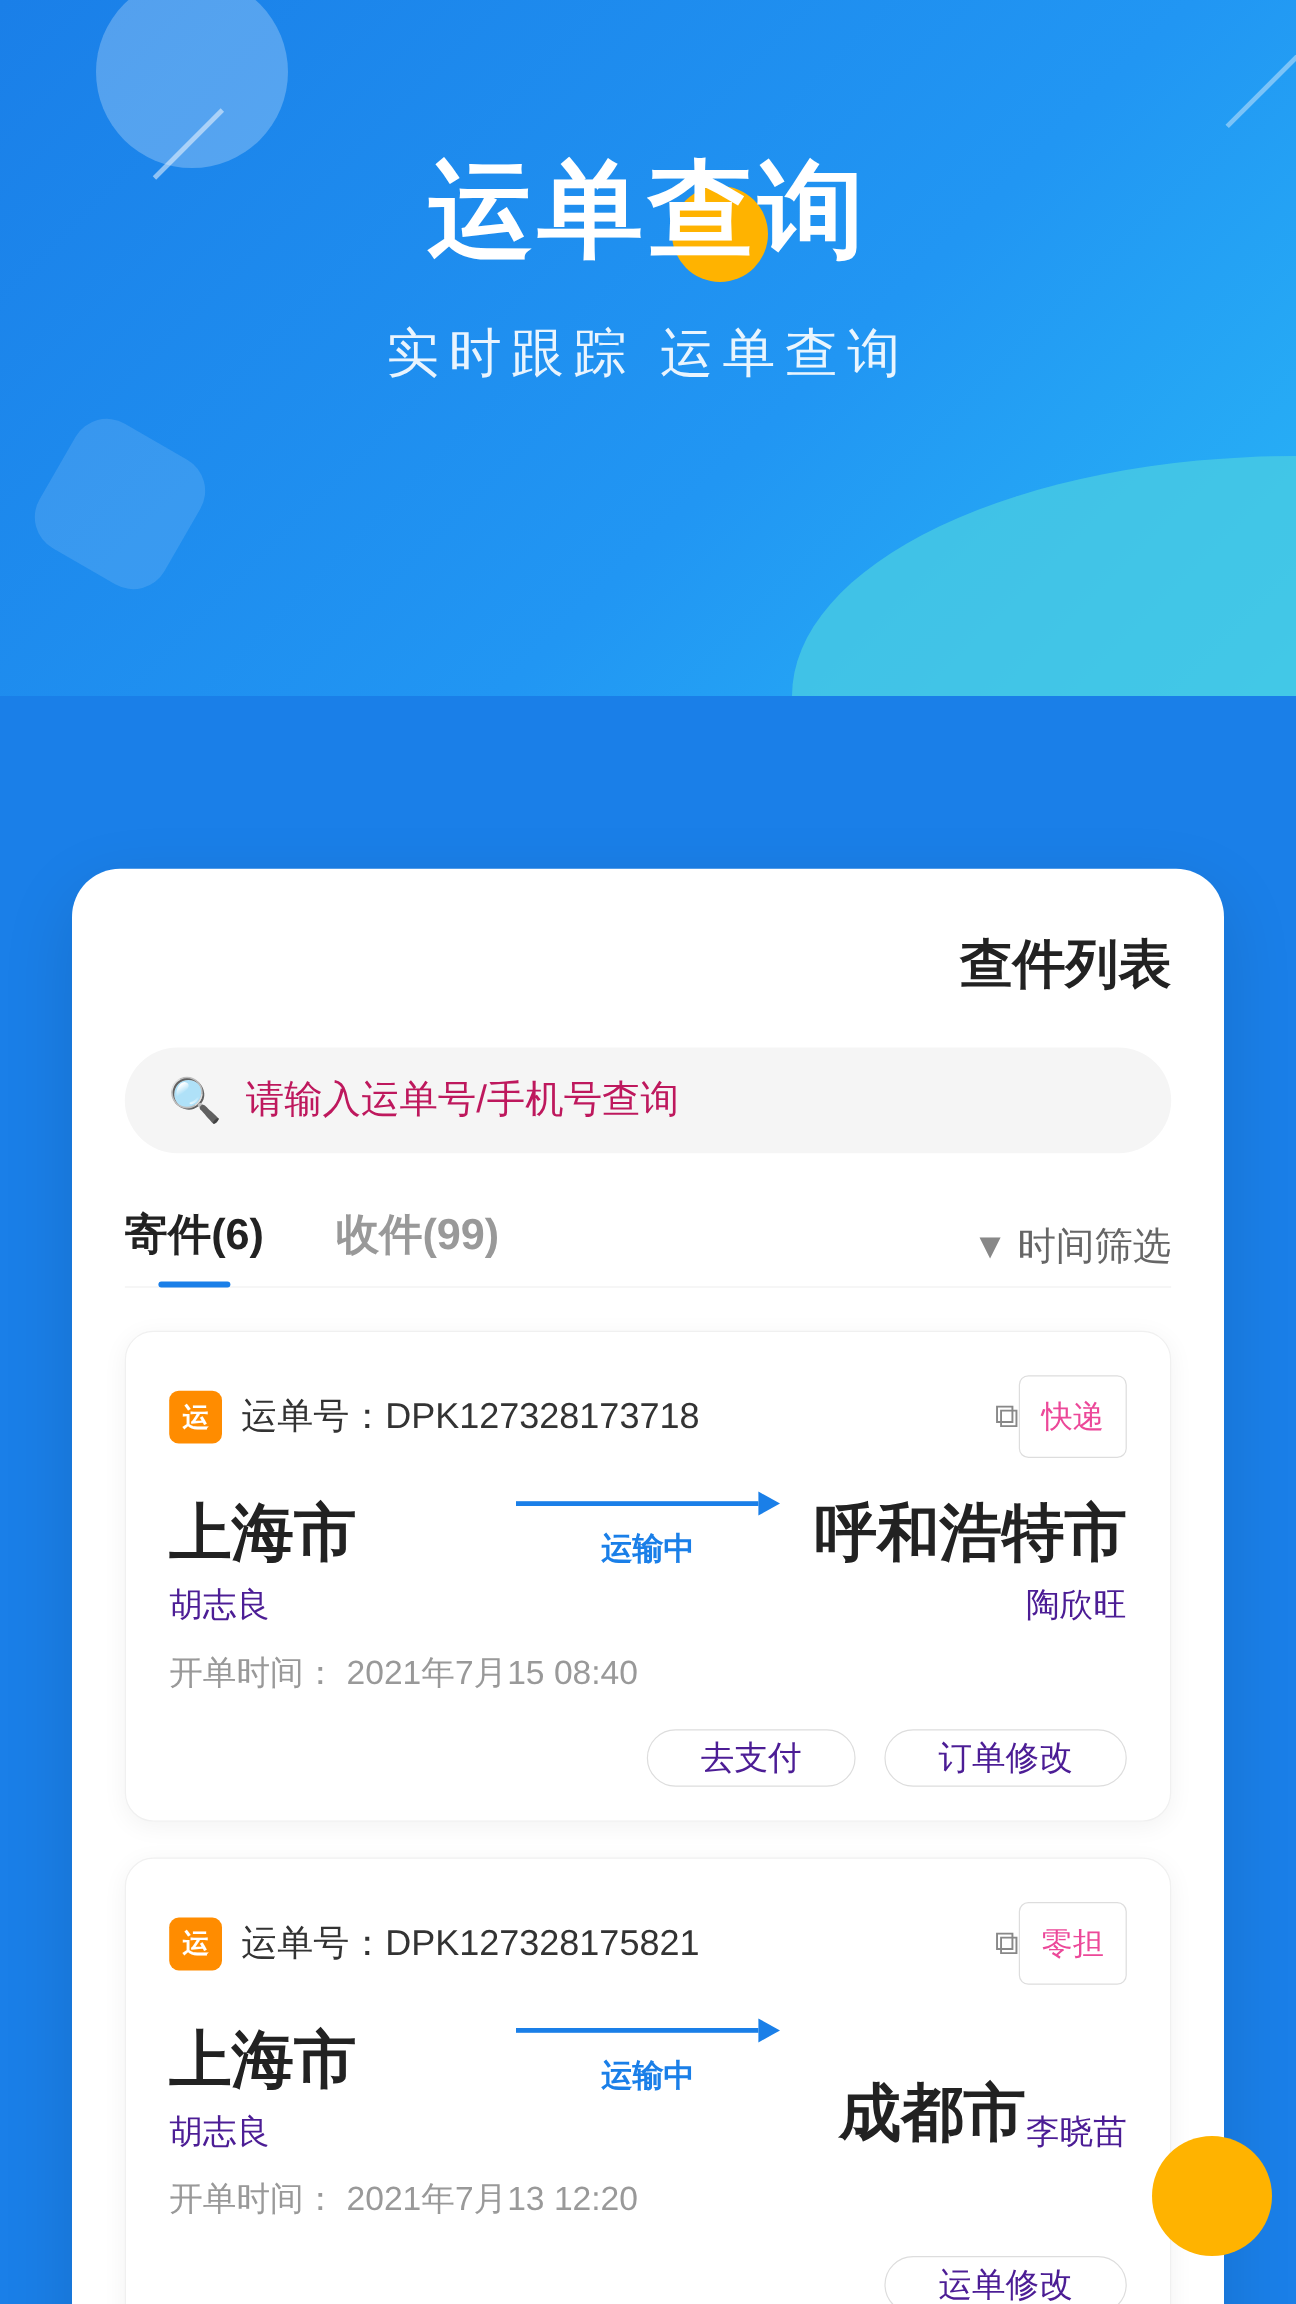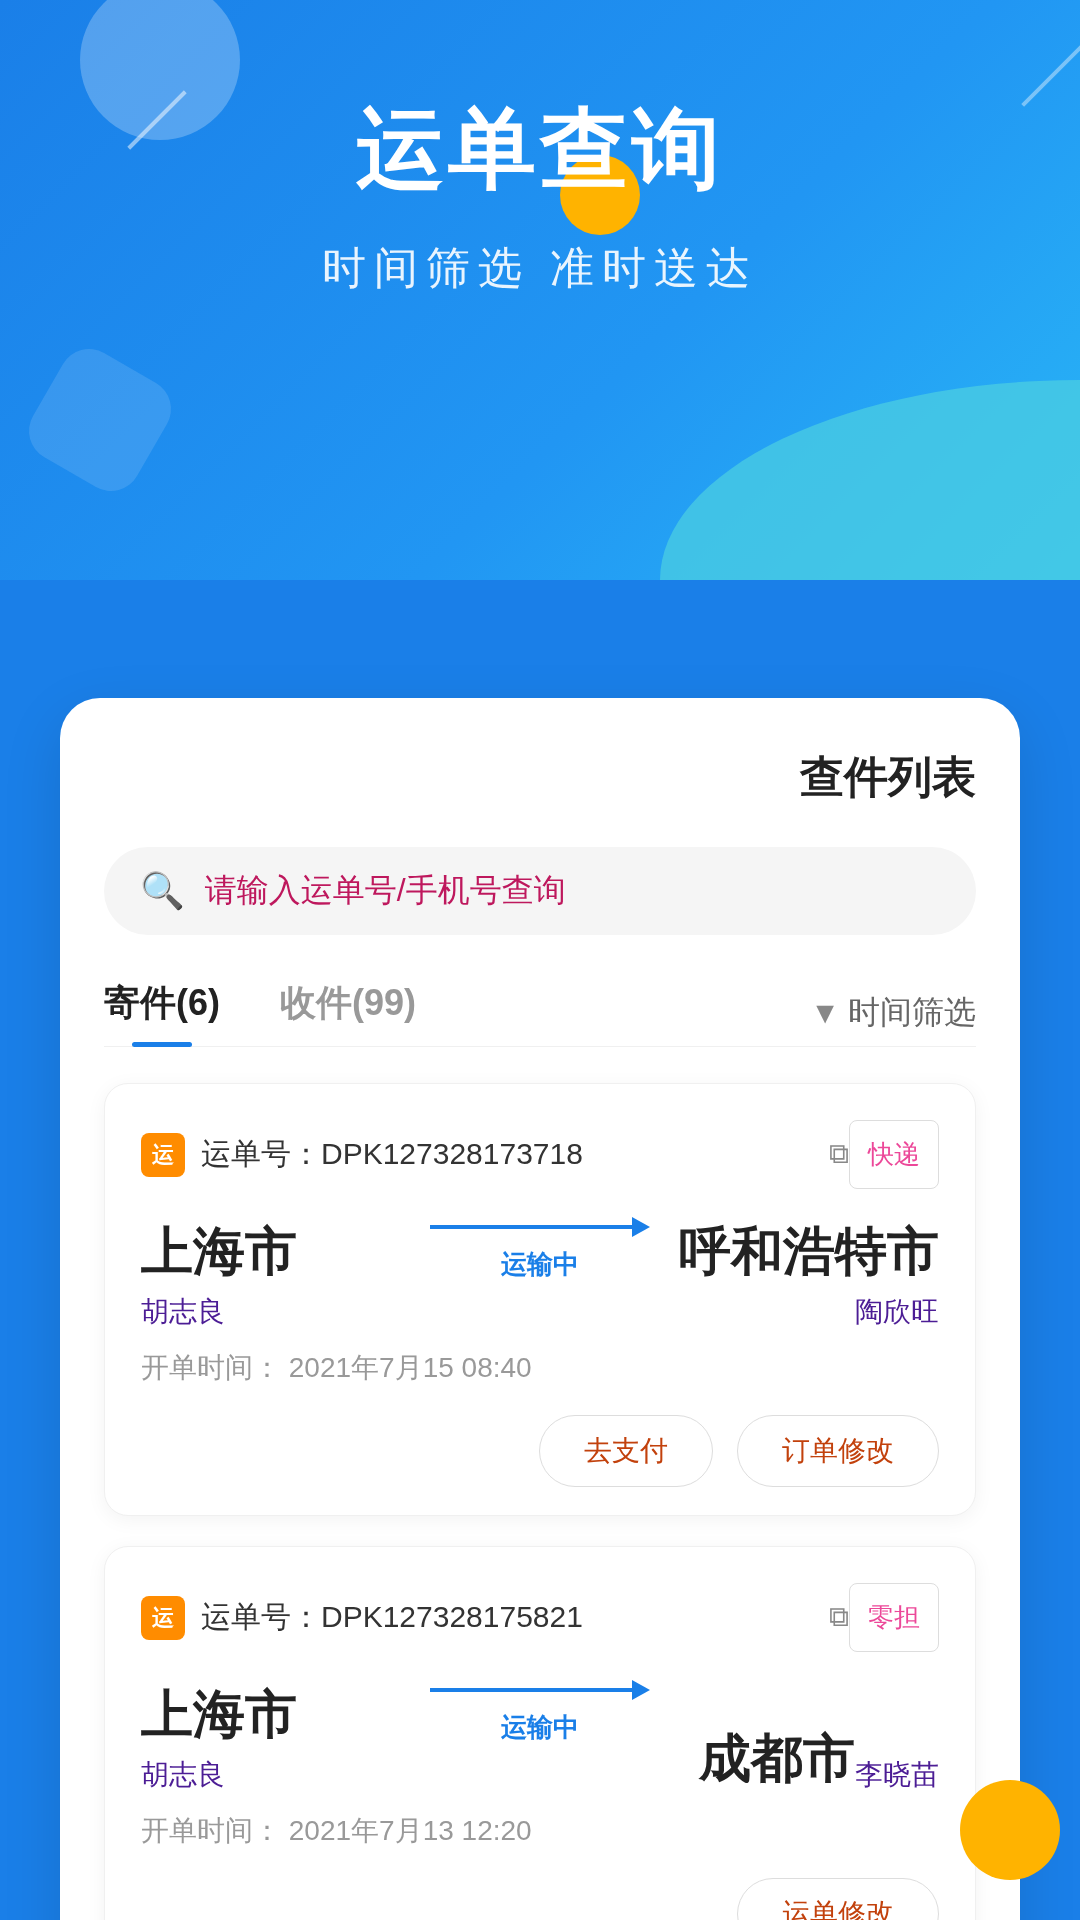--- a/index.html
+++ b/index.html
@@ -71,21 +71,21 @@
       width: 80px; height: 80px;
       background: #ffb300;
       border-radius: 50%;
       z-index: 2;
     }
 
     .hero-content {
       position: relative;
       z-index: 3;
       text-align: center;
-      padding-top: 90px;
+      padding-top: 116px;
     }
 
     .hero-title {
       font-size: 88px;
       font-weight: 700;
       color: #fff;
       letter-spacing: 4px;
       margin-bottom: 30px;
     }
 
@@ -306,23 +306,23 @@
     
     .action-row {
       display: flex;
       justify-content: flex-end;
       gap: 24px;
     }
 
     .action-btn {
       border: 1px solid #ddd;
       border-radius: 50px;
-      padding: 16px 44px;
+      padding: 4px 44px;
       font-size: 28px;
-      color: #c2410c;
+      color: #4c1d95;
       cursor: pointer;
       background: #fff;
     }
 
     
     .orange-circle-br {
       position: fixed;
       bottom: 40px;
       right: 20px;
       width: 100px;
@@ -340,21 +340,21 @@
   <div class="diagonal-line-tl"></div>
   <div class="diagonal-line-tr"></div>
   <div class="shape-bl"></div>
   <div class="oval-teal"></div>
 </div>
 
 <div class="yellow-dot"></div>
 
 <div class="hero-content">
   <div class="hero-title">运单查询</div>
-  <div class="hero-subtitle">时间筛选 准时送达</div>
+  <div class="hero-subtitle">实时跟踪 运单查询</div>
 </div>
 
 <div class="main-card">
 
   <div class="card-title">查件列表</div>
 
   <div class="search-bar">
     <span class="search-icon">🔍</span>
     <span class="search-placeholder">请输入运单号/手机号查询</span>
   </div>

